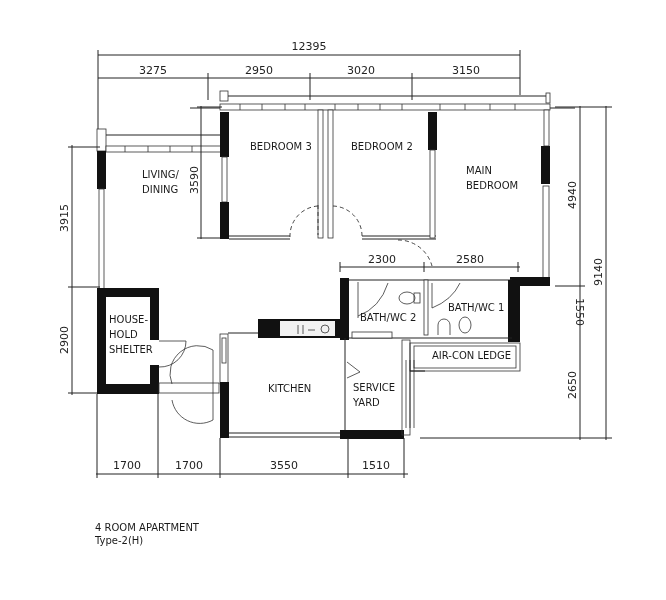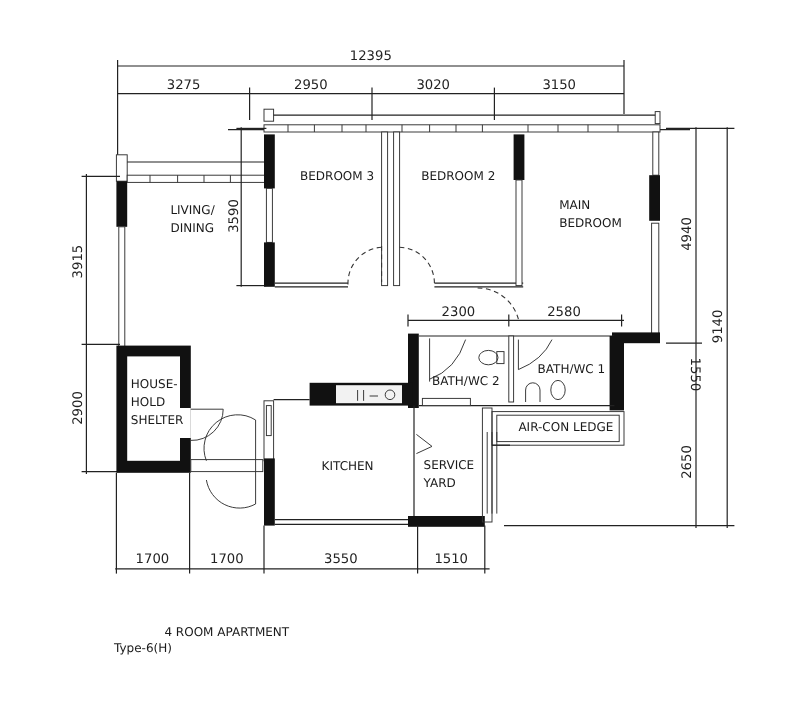--- a/index.html
+++ b/index.html
@@ -208,14 +208,14 @@
     <line class="ln" x1="220" y1="438" x2="220" y2="478"></line>
     <line class="ln" x1="348" y1="438" x2="348" y2="478"></line>
     <line class="ln" x1="404" y1="438" x2="404" y2="478"></line>
   </g>
   <text class="dim" x="127" y="469" text-anchor="middle">1700</text>
   <text class="dim" x="189" y="469" text-anchor="middle">1700</text>
   <text class="dim" x="284" y="469" text-anchor="middle">3550</text>
   <text class="dim" x="376" y="469" text-anchor="middle">1510</text>
 </svg>
 
-<div class="caption" style="top:522px;margin-left:42px;">4 ROOM APARTMENT</div>
-<div class="caption" style="top:535px;">Type-6(H)</div>
+<div class="caption" style="top:522px;">4 ROOM APARTMENT</div>
+<div class="caption" style="top:535px;">Type-2(H)</div>
 
 </body></html>

